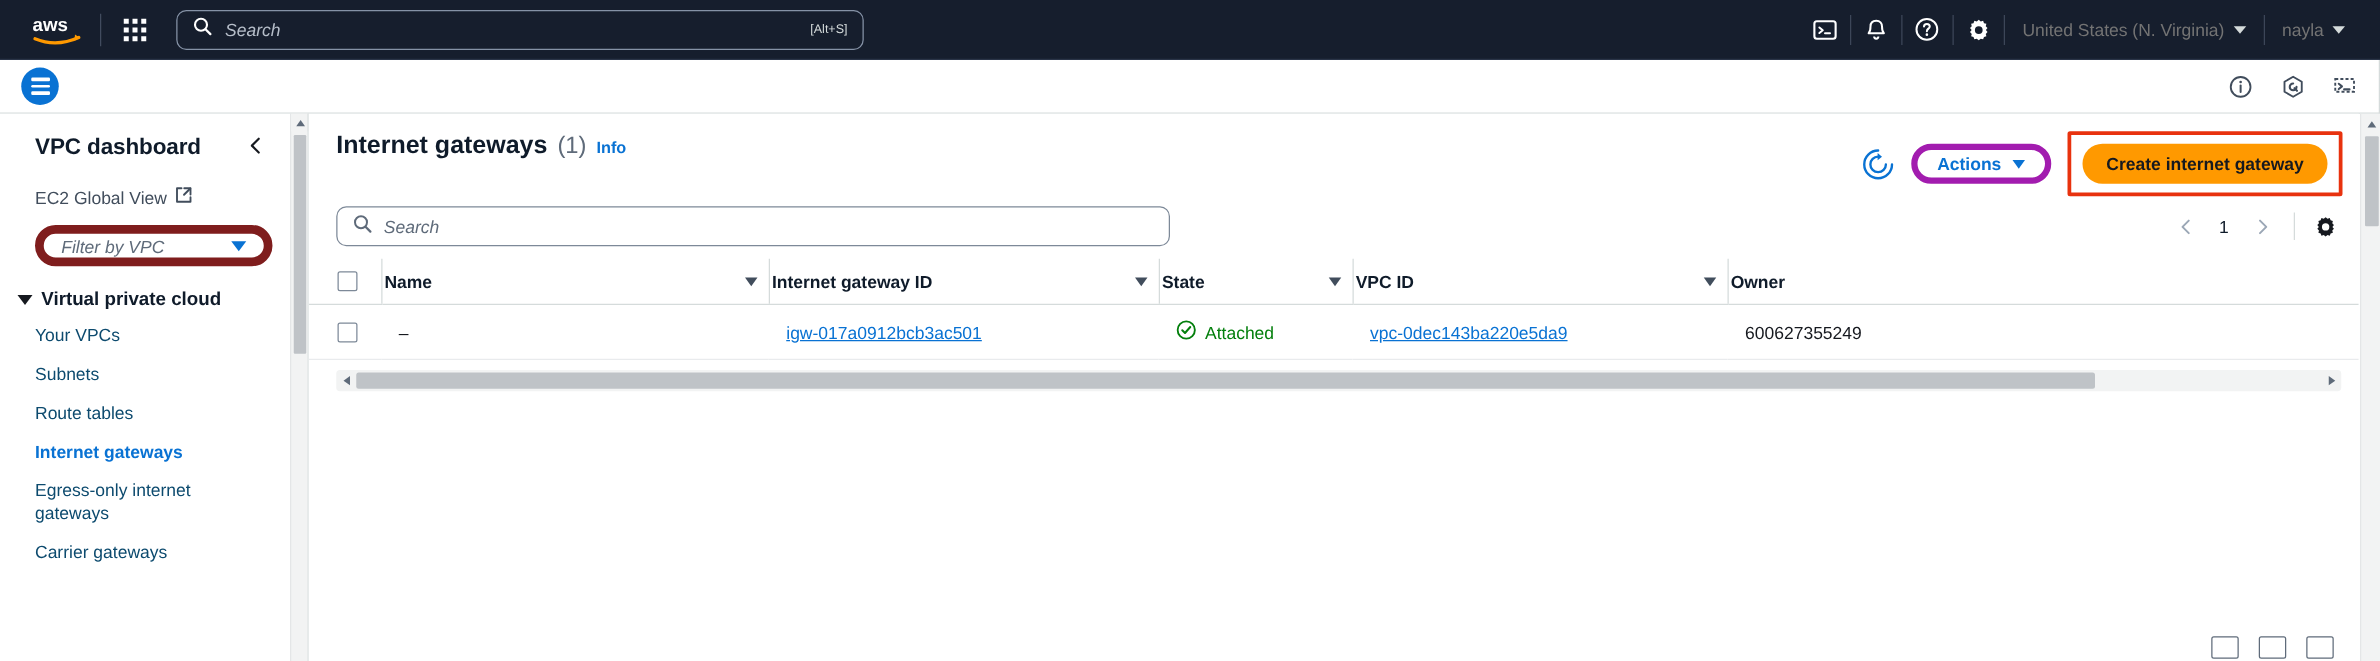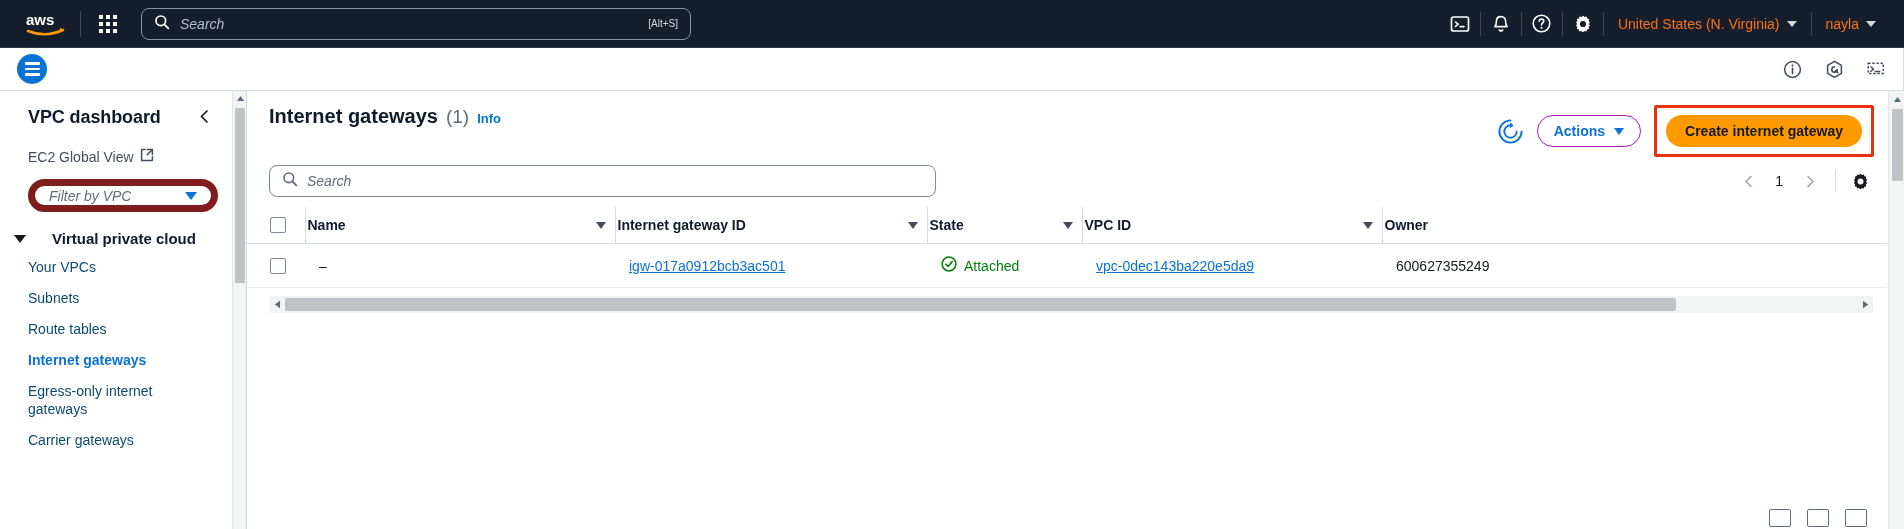--- a/index.html
+++ b/index.html
@@ -50,21 +50,21 @@
 
   .nav-spacer { flex: 1; }
   .nav-icon-btn {
     width: 40px; height: 36px; display: flex; align-items: center;
     justify-content: center; cursor: pointer; border-radius: 3px;
   }
   .nav-sep { width: 1px; height: 24px; background: #3c4658; }
   .nav-text-btn {
     display: flex; align-items: center; gap: 7px;
     padding: 0 14px; height: 36px; cursor: pointer;
-    color: #f97316; font-size: 14px; border-radius: 3px; white-space: nowrap;
+    color: #737373; font-size: 14px; border-radius: 3px; white-space: nowrap;
   }
   .caret-down {
     width: 0; height: 0; border-left: 5px solid transparent;
     border-right: 5px solid transparent; border-top: 6px solid #d5dbdb;
   }
 
   
   .secondbar {
     position: absolute; top: 48px; left: 0;
     width: 1904px; height: 43px;
@@ -106,21 +106,21 @@
     border: 7px solid #7f1d1d; border-radius: 18px;
     display: flex; align-items: center; justify-content: space-between;
     padding: 0 14px; cursor: pointer;
   }
   .vpc-filter span { font-size: 14px; color: #5f6b7a; font-style: italic; }
   .vpc-filter .tri {
     width: 0; height: 0; border-left: 6px solid transparent;
     border-right: 6px solid transparent; border-top: 8px solid #0972d3;
   }
   .sb-group {
-    display: flex; align-items: center; gap: 26px;
+    display: flex; align-items: center; gap: 7px;
     padding: 0 28px 0 14px; margin-bottom: 11px; cursor: pointer;
   }
   .sb-group .tri {
     width: 0; height: 0; border-left: 6px solid transparent;
     border-right: 6px solid transparent; border-top: 8px solid #16191f;
   }
   .sb-group-label { font-size: 15px; font-weight: bold; color: #0f1b2a; }
   .sb-item {
     padding: 0 20px 0 28px; margin-bottom: 12px; font-size: 14px;
     color: #0c4a6e; cursor: pointer; line-height: 1.35;
@@ -152,21 +152,21 @@
     padding: 14px 0 0 0;
   }
   .page-title-row { display: flex; align-items: baseline; gap: 8px; padding-left: 22px; }
   .page-title { font-size: 20px; font-weight: bold; color: #0f1b2a; }
   .page-count { font-size: 19px; color: #5f6b7a; font-weight: normal; }
   .info-link { font-size: 13px; color: #0972d3; cursor: pointer; font-weight: bold; }
 
   .head-actions { display: flex; align-items: center; gap: 13px; padding-right: 13px; }
   .refresh-btn { cursor: pointer; display: flex; align-items: center; }
   .btn-actions {
-    height: 32px; padding: 0 16px; border: 1px solid #a21caf; border-radius: 18px;
+    height: 32px; padding: 0 16px; border: 5px solid #a21caf; border-radius: 18px;
     background: #ffffff; color: #0972d3; font-size: 14px; font-weight: bold;
     display: flex; align-items: center; gap: 9px; cursor: pointer;
     font-family: "Liberation Sans", sans-serif;
   }
   .btn-actions .tri {
     width: 0; height: 0; border-left: 5px solid transparent;
     border-right: 5px solid transparent; border-top: 7px solid #0972d3;
   }
   .create-highlight {
     border: 3px solid #e8320e; border-radius: 2px; padding: 7px 9px;

